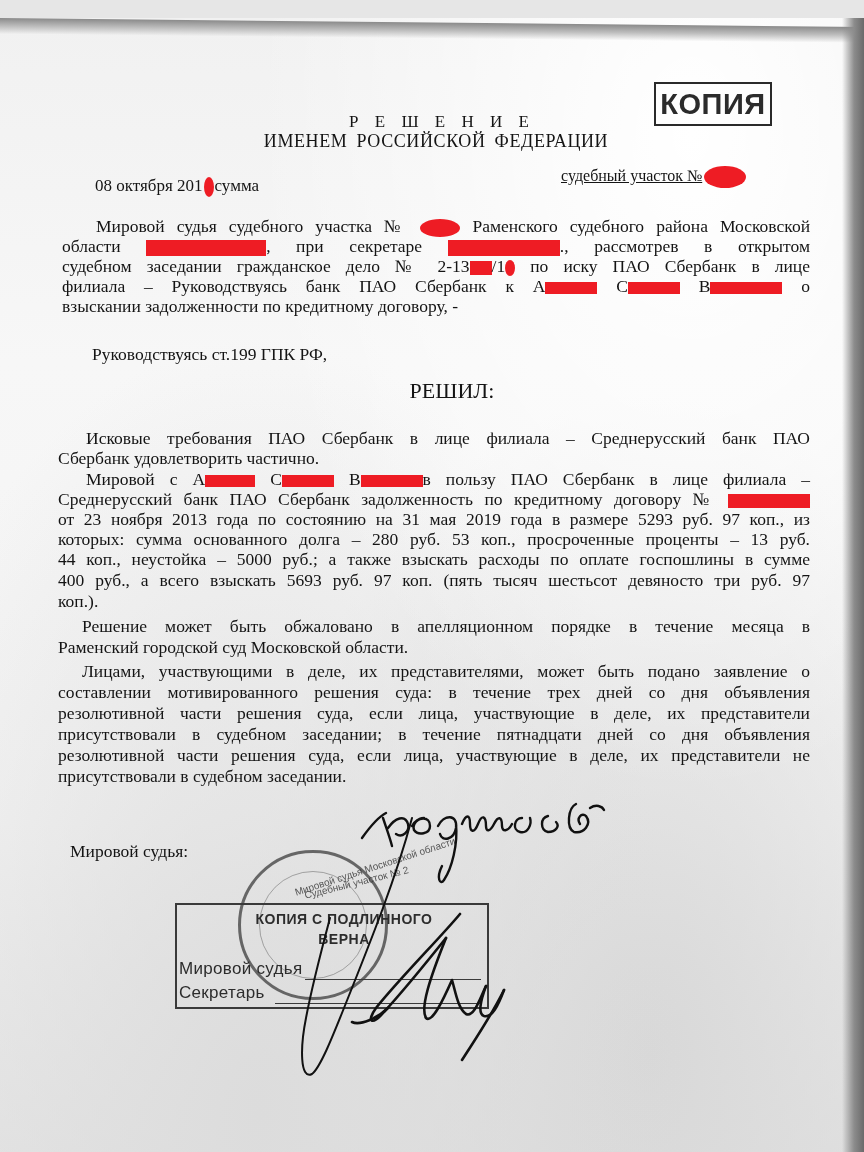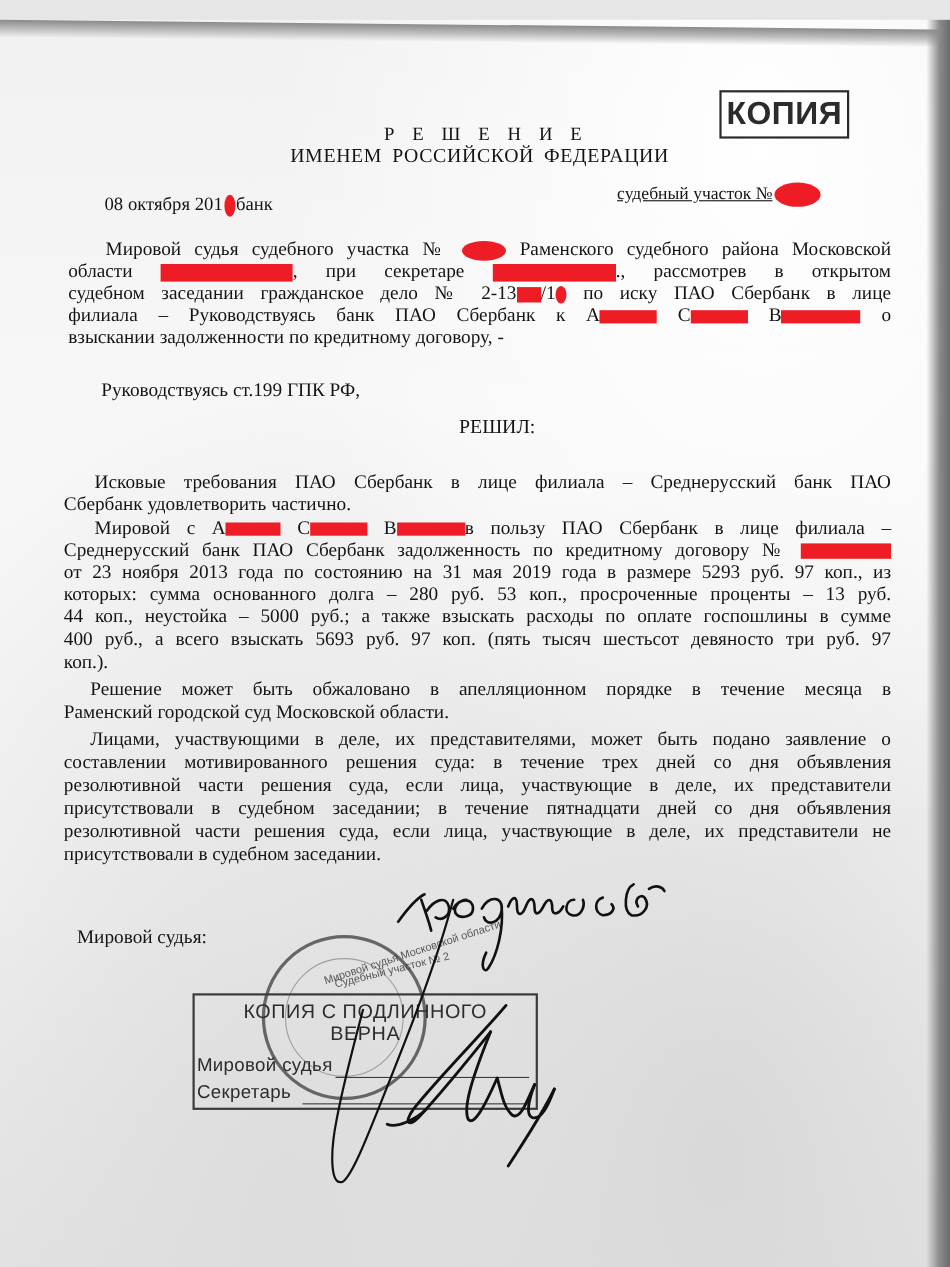--- a/index.html
+++ b/index.html
@@ -100,45 +100,46 @@
       word-spacing: 4px;
       padding-left: 8px;
       box-sizing: border-box;
     }
     .decided {
       position: absolute;
       left: 0;
       width: 864px;
       top: 360px;
       text-align: center;
-      font-size: 18px;
+      font-size: 22px;
       padding-left: 40px;
       box-sizing: border-box;
     }
     
     .copy-box {
       position: absolute;
       left: 175px;
       top: 885px;
       width: 314px;
       height: 106px;
       border: 2px solid #3a3a3a;
       font-family: "Liberation Sans", "DejaVu Sans", sans-serif;
       color: #2c2c2c;
       box-sizing: border-box;
     }
     .copy-box .cb-title {
       position: absolute;
       left: 0; top: 4px;
       width: 100%;
       text-align: center;
-      font-weight: normal;
-      font-size: 18px;
+      font-weight: bold;
+      font-size: 14px;
       line-height: 20px;
       letter-spacing: 0.5px;
+      padding-left: 12px;
     }
     .copy-box .cb-field {
       position: absolute;
       left: 2px;
       font-size: 17px;
       letter-spacing: 0.3px;
     }
     .copy-box .cb-rule {
       position: absolute;
       height: 0;
@@ -193,21 +194,21 @@
 <div class="page">
   <div class="top-shadow"></div>
   <div class="right-shadow"></div>
 
   <div class="kopiya-stamp">КОПИЯ</div>
 
   <div class="title1">Р Е Ш Е Н И Е</div>
   <div class="title2">ИМЕНЕМ РОССИЙСКОЙ ФЕДЕРАЦИИ</div>
 
   <div class="line" style="left:95px; top:158px; font-size:17px;">
-    <span>08 октября 201</span><span class="red-oval" style="width:10px;height:20px;margin:0 1px;"></span><span>банк</span>
+    <span>08 октября 201</span><span class="red-oval" style="width:10px;height:20px;margin:0 1px;"></span><span>сумма</span>
   </div>
   <div class="line" style="left:561px; top:148px; font-size:16px;text-decoration:underline;">
     <span>судебный участок №</span><span class="red-oval" style="width:42px;height:22px;margin-left:2px;"></span>
   </div>
 
   <div class="line justify" style="left:62px; top:218px; width:748px;">
     <span>области</span>
     <span class="red" style="width:120px;height:16px;"></span><span>, при секретаре</span>
     <span class="red" style="width:112px;height:16px;"></span><span>., рассмотрев в открытом</span>
   </div>

